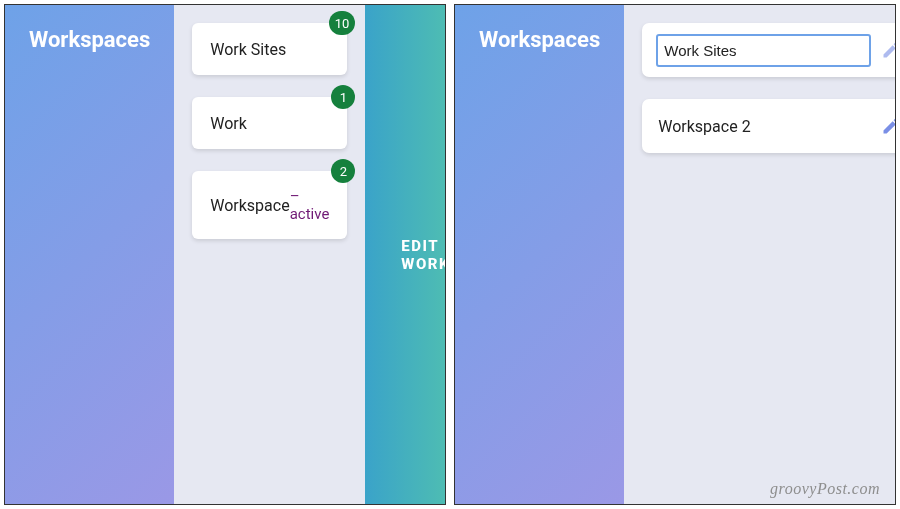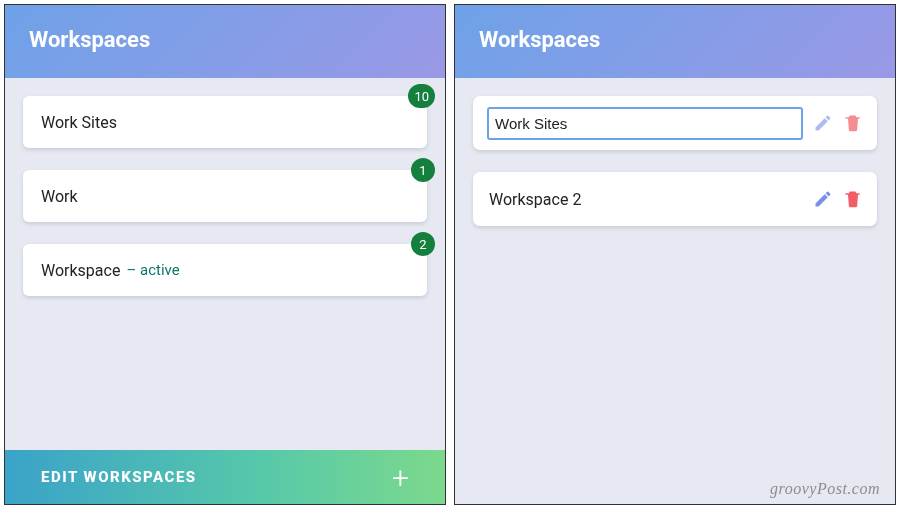--- a/index.html
+++ b/index.html
@@ -11,21 +11,21 @@
     overflow: hidden;
     padding: 4px;
     display: flex;
     gap: 8px;
     position: relative;
   }
   .panel {
     flex: 1;
     border: 1px solid #333;
     display: flex;
-    flex-direction: column;
+    flex-direction: row;
     background: #e6e8f2;
     position: relative;
     overflow: hidden;
   }
   .header {
     background: linear-gradient(135deg, #6ea2e8 0%, #9a98e6 100%);
     color: #fff;
     font-size: 22px;
     font-weight: 700;
     padding: 22px 24px 26px 24px;
@@ -46,22 +46,21 @@
     display: flex;
     align-items: center;
     min-height: 52px;
   }
   .card-label {
     font-size: 16px;
     color: #222;
   }
   .card-status {
     font-size: 15px;
-    color: #0f766e;
-    margin-left: 6px;
+    color: #701a75;
   }
   .badge {
     position: absolute;
     top: -12px;
     right: -8px;
     background: #15803d;
     color: #fff;
     border-radius: 999px;
     min-width: 24px;
     height: 24px;

